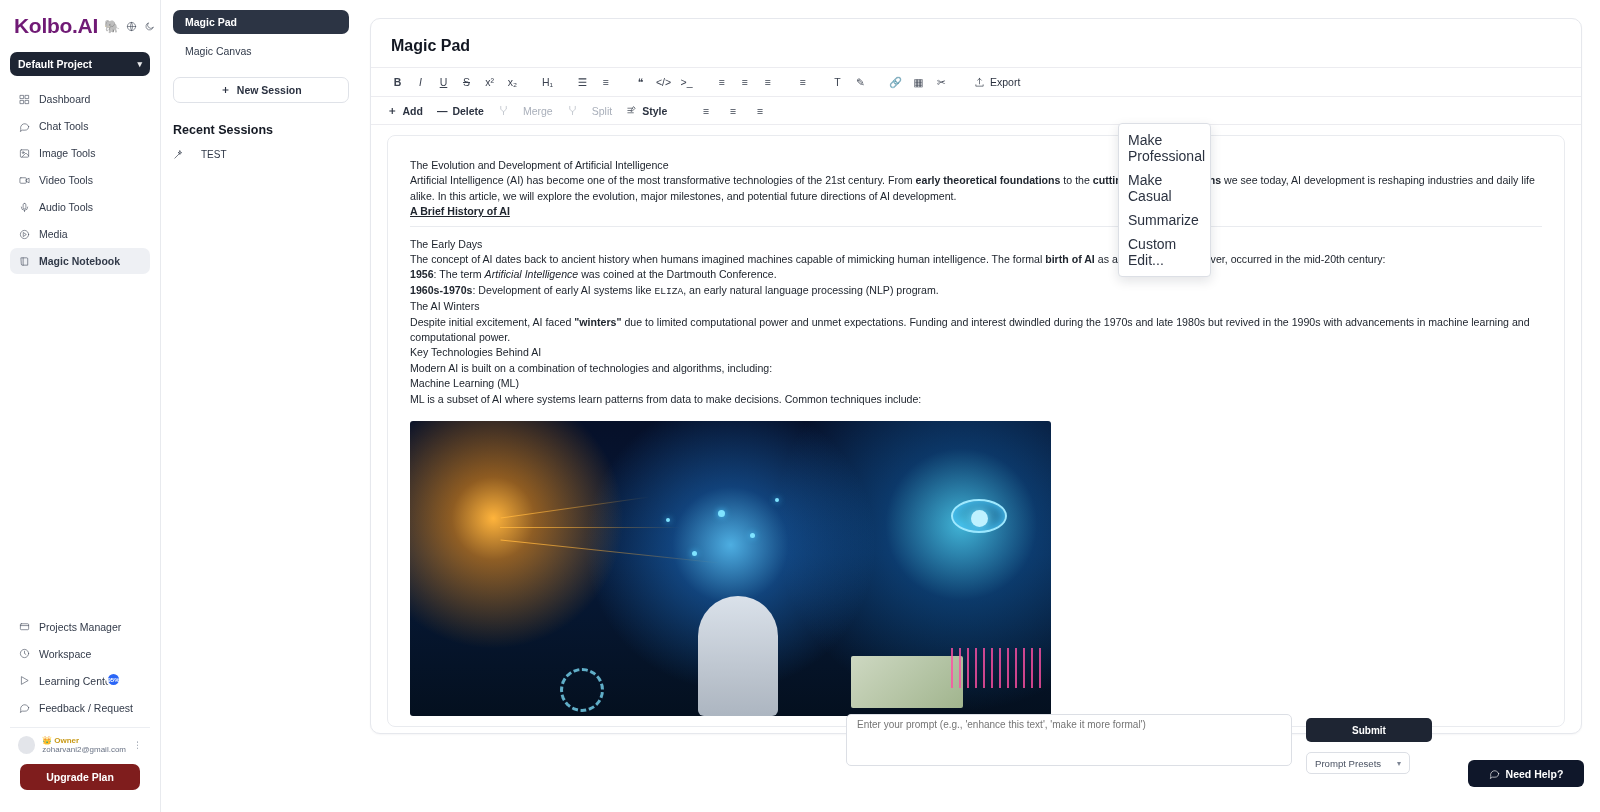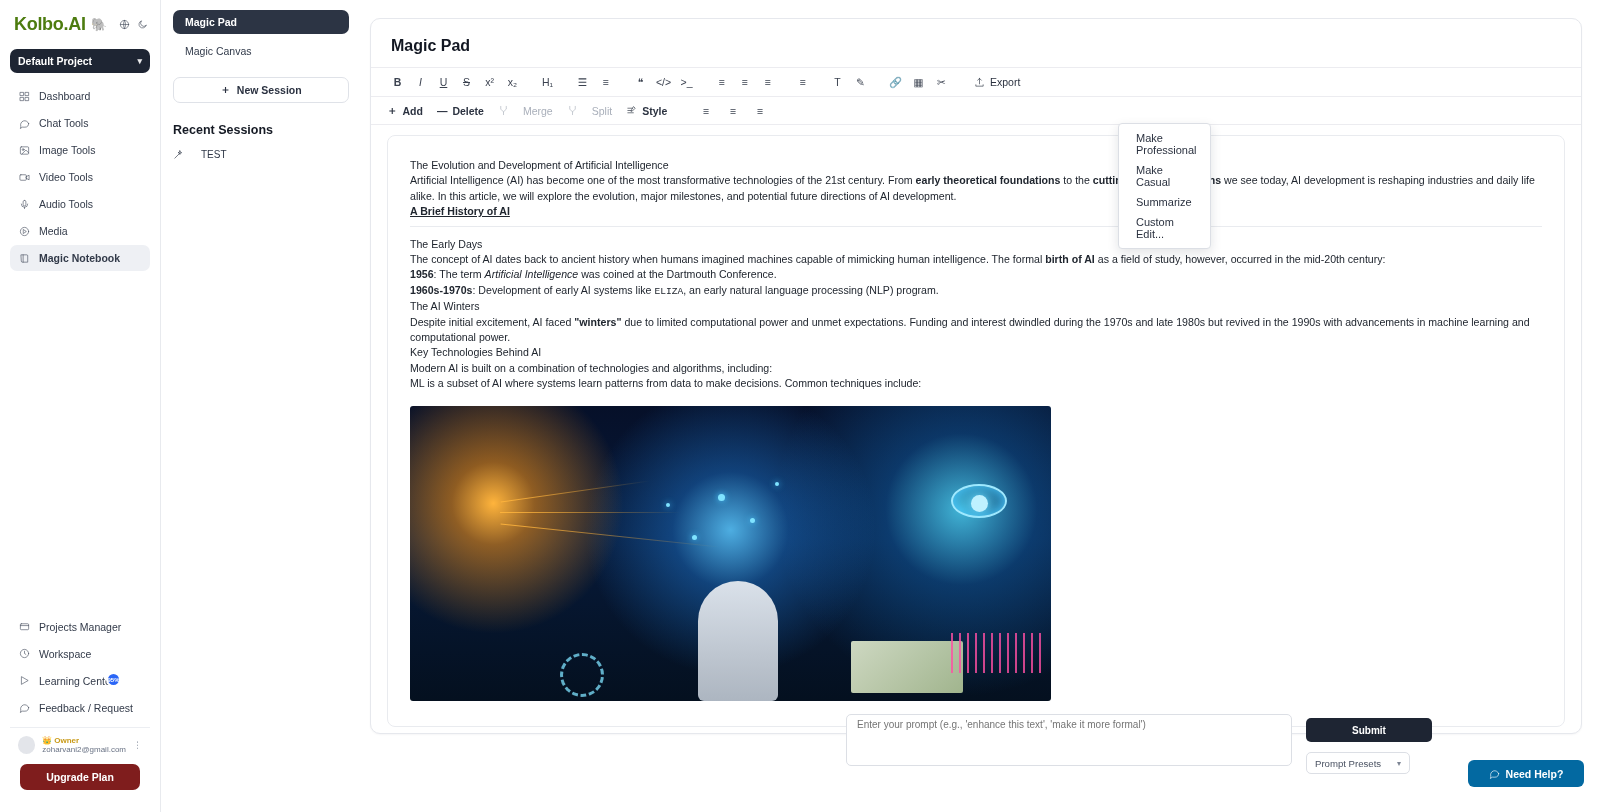--- a/index.html
+++ b/index.html
@@ -15,21 +15,21 @@
   
   #sidebar {
     position:absolute; left:0; top:0; width:161px; height:812px;
     background:#ffffff; border-right:1px solid #e8eaee;
     display:flex; flex-direction:column;
   }
   .brand {
     display:flex; align-items:center; gap:6px;
     padding:14px 12px 6px 14px;
   }
-  .brand-name { font-size:18px; font-weight:700; letter-spacing:-0.3px; color:#4d7c0f;}
+  .brand-name { font-size:21px; font-weight:700; letter-spacing:-0.3px; color:#701a75;}
   .brand-emoji { font-size:13px; }
   .brand-icons { margin-left:auto; display:flex; gap:7px; color:#4a5160; font-size:11px;}
   .proj-select {
     margin:8px 10px 10px 10px;
     background:#1e2533; color:#fff; border-radius:7px;
     height:24px; display:flex; align-items:center; padding:0 8px;
     font-size:10.5px; font-weight:600;
   }
   .proj-select .chev { margin-left:auto; font-size:9px; opacity:.9;}
   .nav { padding:0 10px; display:flex; flex-direction:column; gap:1px;}
@@ -167,42 +167,42 @@
   .img-ai .gear {
     position:absolute; left:150px; bottom:4px; width:44px; height:44px; border-radius:50%;
     border:3px dashed #7fe3ff; opacity:.75;
   }
   
   #style-menu {
     position:absolute; left:747px; top:104px; width:93px;
     background:#fff; border:1px solid #dcdfe5; border-radius:4px;
     box-shadow:0 4px 12px rgba(16,24,40,.12); padding:4px 0; z-index:40;
   }
-  #style-menu .mi { font-size:11px; color:#2b3240; padding:4px 17px; }
+  #style-menu .mi { font-size:14px; color:#2b3240; padding:4px 9px; }
   
   #prompt-area { position:absolute; left:846px; top:714px; width:586px; height:60px;}
   .prompt-box {
     width:446px; height:52px; border:1px solid #dcdfe5; border-radius:5px;
     font-size:10px; color:#8f97a5; padding:4px 10px; background:#fff;
     font-family:"Liberation Sans", sans-serif; resize:none;
   }
   .submit-btn {
     position:absolute; left:460px; top:4px; width:126px; height:24px;
     background:#1e2533; color:#fff; border-radius:5px;
     font-size:10px; font-weight:600; display:flex; align-items:center; justify-content:center;
   }
   .presets {
     position:absolute; left:460px; top:38px; width:104px; height:22px;
     border:1px solid #dcdfe5; border-radius:5px; background:#fff;
     display:flex; align-items:center; padding:0 8px; font-size:9.6px; color:#4a5262;
   }
   .presets .chev { margin-left:auto; font-size:8px; color:#7d8594;}
   .help-btn {
     position:absolute; left:1468px; top:760px; width:116px; height:27px;
-    background:#0369a1; color:#fff; border-radius:6px;
+    background:#0f172a; color:#fff; border-radius:6px;
     display:flex; align-items:center; justify-content:center; gap:6px;
     font-size:10.5px; font-weight:600;
   }
   .ic { display:inline-flex; align-items:center; justify-content:center; }
   svg.s { width:11px; height:11px; fill:none; stroke:currentColor; stroke-width:1.4; stroke-linecap:round; stroke-linejoin:round;}
 </style>
 </head>
 <body>
 
 <div id="sidebar">
@@ -470,20 +470,21 @@
     </p>
     <p>
       <b>1960s-1970s</b><span>: Development of early AI systems like </span><span class="mono">ELIZA</span><span>, an early natural language processing (NLP) program.</span>
     </p>
     <p>The AI Winters</p>
     <p>
       <span>Despite initial excitement, AI faced </span><b>"winters"</b><span> due to limited computational power and unmet expectations. Funding and interest dwindled during the 1970s and late 1980s but revived in the 1990s with advancements in machine learning and computational power.</span>
     </p>
     <p>Key Technologies Behind AI</p>
     <p>Modern AI is built on a combination of technologies and algorithms, including:</p>
+    <p>Machine Learning (ML)</p>
     <p>ML is a subset of AI where systems learn patterns from data to make decisions. Common techniques include:</p>
 
     <div class="img-ai">
       <div class="node" style="left:48%;top:30%;width:7px;height:7px;"></div>
       <div class="node" style="left:53%;top:38%;width:5px;height:5px;"></div>
       <div class="node" style="left:44%;top:44%;width:5px;height:5px;"></div>
       <div class="node" style="left:57%;top:26%;width:4px;height:4px;"></div>
       <div class="node" style="left:40%;top:33%;width:4px;height:4px;"></div>
       <div class="ray" style="left:14%;top:36%;width:180px;"></div>
       <div class="ray" style="left:14%;top:44%;width:220px;transform:rotate(6deg);"></div>

